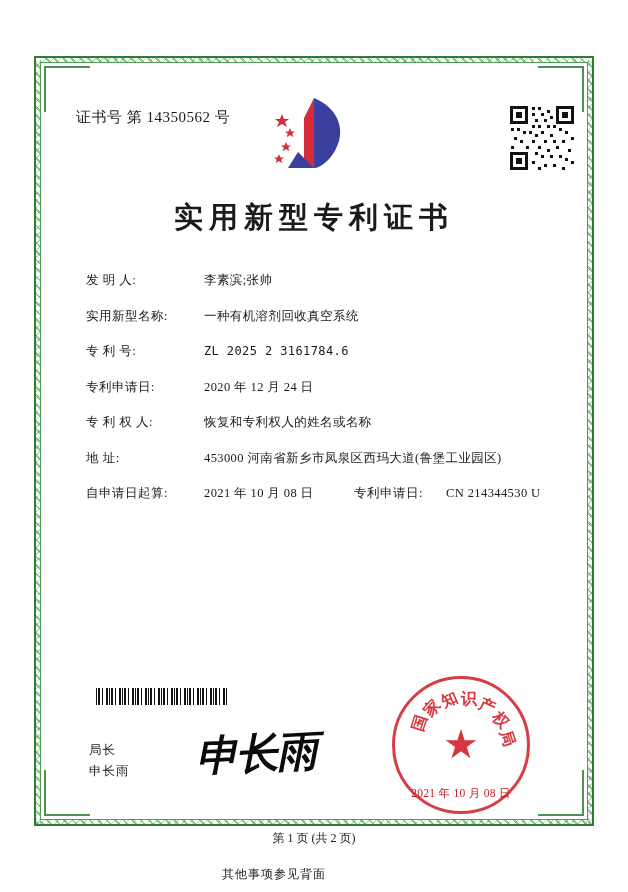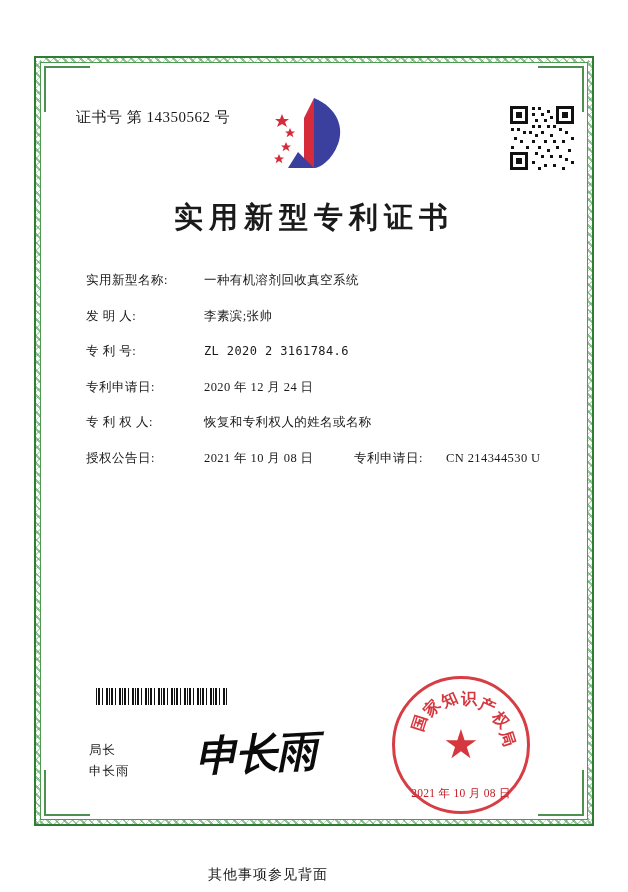--- a/index.html
+++ b/index.html
@@ -235,24 +235,24 @@
   
   .page-no {
     position: absolute;
     left: 0; top: 830px;
     width: 628px;
     text-align: center;
     font-size: 12px;
   }
   .footer-note {
     position: absolute;
-    left: 0; top: 866px;
+    left: 6px; top: 866px;
     width: 536px;
     text-align: center;
-    font-size: 14px;
+    font-size: 12px;
     letter-spacing: 1px;
   }
 </style>
 </head>
 <body>
 
 <div class="page">
 
   <div class="border-pattern"></div>
   <div class="border-outer"></div>
@@ -337,41 +337,45 @@
           <rect x="63" y="57" width="3" height="3"></rect>
           <rect x="30" y="63" width="3" height="3"></rect>
       </g>
     </svg>
   </div>
 
   <div class="title">实用新型专利证书</div>
 
   <div class="fields">
     <div class="field">
+      <div class="f-label">发  明  人:</div>
+      <div class="f-value">李素滨;张帅</div>
+    </div>
+    <div class="field">
       <div class="f-label">实用新型名称:</div>
       <div class="f-value">一种有机溶剂回收真空系统</div>
     </div>
     <div class="field">
-      <div class="f-label">发  明  人:</div>
-      <div class="f-value">李素滨;张帅</div>
-    </div>
-    <div class="field">
       <div class="f-label">专  利  号:</div>
-      <div class="f-value mono">ZL 2020 2 3161784.6</div>
+      <div class="f-value mono">ZL 2025 2 3161784.6</div>
     </div>
     <div class="field">
       <div class="f-label">专利申请日:</div>
       <div class="f-value">2020 年 12 月 24 日</div>
     </div>
     <div class="field">
       <div class="f-label">专 利 权 人:</div>
       <div class="f-value">恢复和专利权人的姓名或名称</div>
     </div>
+    <div class="field">
+      <div class="f-label">地      址:</div>
+      <div class="f-value">453000 河南省新乡市凤泉区西玛大道(鲁堡工业园区)</div>
+    </div>
     <div class="field two-col">
-      <div class="f-label">授权公告日:</div>
+      <div class="f-label">自申请日起算:</div>
       <div class="f-value">2021 年 10 月 08 日</div>
       <div class="f-label2">专利申请日:</div>
       <div class="f-value2">CN 214344530 U</div>
     </div>
   </div>
 
 
   <div class="barcode"></div>
 
   <div class="sig-label">
@@ -388,15 +392,16 @@
       <span style="transform: rotate(-48deg) translate(0,-56px) rotate(0deg);">家</span>
       <span style="transform: rotate(-24deg) translate(0,-56px) rotate(0deg);">知</span>
       <span style="transform: rotate(0deg) translate(0,-56px) rotate(0deg);">识</span>
       <span style="transform: rotate(24deg) translate(0,-56px) rotate(0deg);">产</span>
       <span style="transform: rotate(48deg) translate(0,-56px) rotate(0deg);">权</span>
       <span style="transform: rotate(72deg) translate(0,-56px) rotate(0deg);">局</span>
     </div>
   </div>
   <div class="seal-date">2021 年 10 月 08 日</div>
 
+  <div class="page-no">第 1 页 (共 2 页)</div>
   <div class="footer-note">其他事项参见背面</div>
 
 </div>
 
 </body></html>

